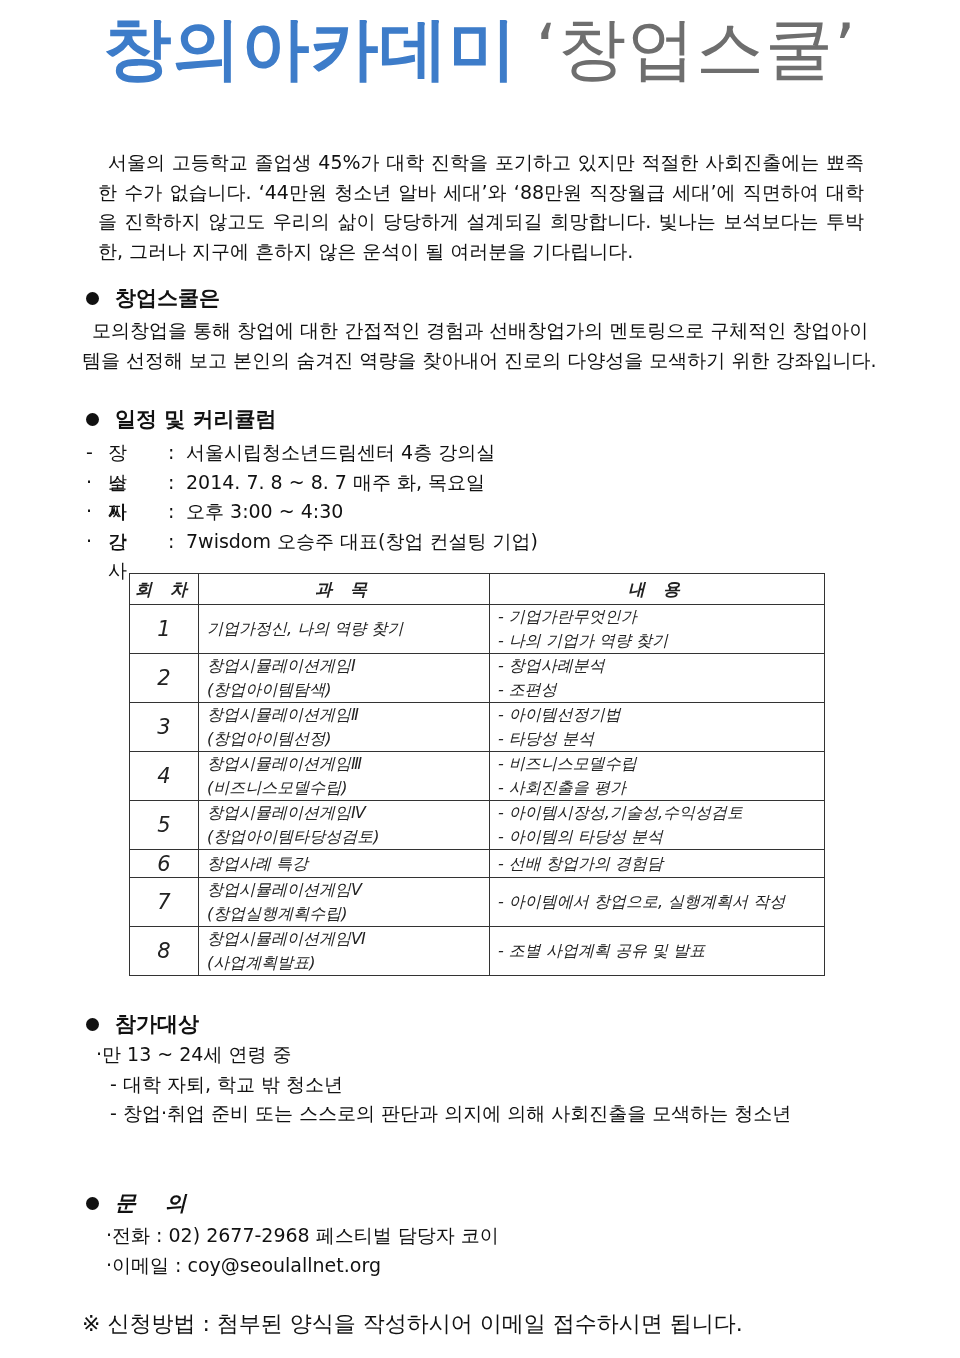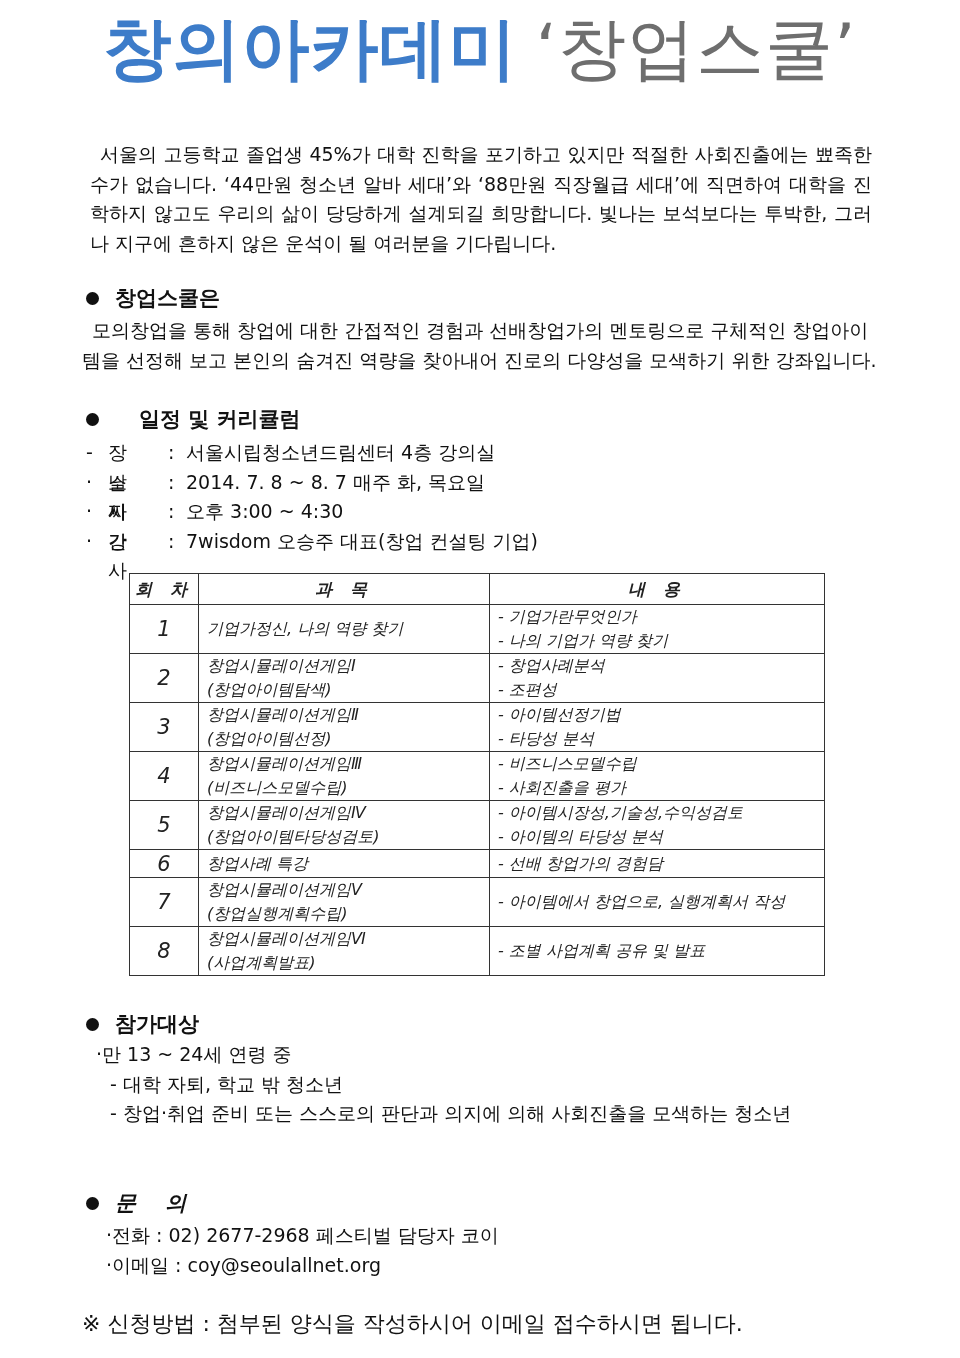--- a/index.html
+++ b/index.html
@@ -12,21 +12,21 @@
     position: absolute; top: 14px; left: 0; width: 960px; text-align: center;
     font-size: 68px; font-weight: bold; letter-spacing: 1px; line-height: 70px;
   }
   .title .t-blue { color: #3d7cc9; }
   .title .t-gray { color: #6e6e6e; font-weight: normal; margin-left: 18px; }
 
   .intro {
     position: absolute; top: 132px; left: 82px; width: 798px;
     font-size: 19px; line-height: 29.5px; text-align: justify;
   }
-  .intro p { margin: 8px; text-indent: 10px; }
+  .intro p { margin: 16px; text-indent: 10px; }
 
   .section-head {
     position: absolute; left: 86px; font-size: 21px; font-weight: bold;
     display: flex; align-items: center;
   }
   .bullet-dot {
     display: inline-block; width: 13px; height: 13px; border-radius: 50%;
     background: #111; margin-right: 16px;
   }
   .para {
@@ -77,21 +77,21 @@
 </div>
 
 <div class="section-head" style="top:284px;">
   <span class="bullet-dot"></span>
   <span>창업스쿨은</span>
 </div>
 <div class="para" style="top:316px;">
   <p>모의창업을 통해 창업에 대한 간접적인 경험과 선배창업가의 멘토링으로 구체적인 창업아이템을 선정해 보고 본인의 숨겨진 역량을 찾아내어 진로의 다양성을 모색하기 위한 강좌입니다.</p>
 </div>
 
-<div class="section-head" style="top:405px;gap:24px;">
+<div class="section-head" style="top:405px;">
   <span class="bullet-dot"></span>
   <span>일정 및 커리큘럼</span>
 </div>
 <div class="info-list">
   <div class="info-row">
     <span class="mark">-</span>
     <span class="label">장소</span>
     <span class="colon">:</span>
     <span>서울시립청소년드림센터 4층 강의실</span>
   </div>

